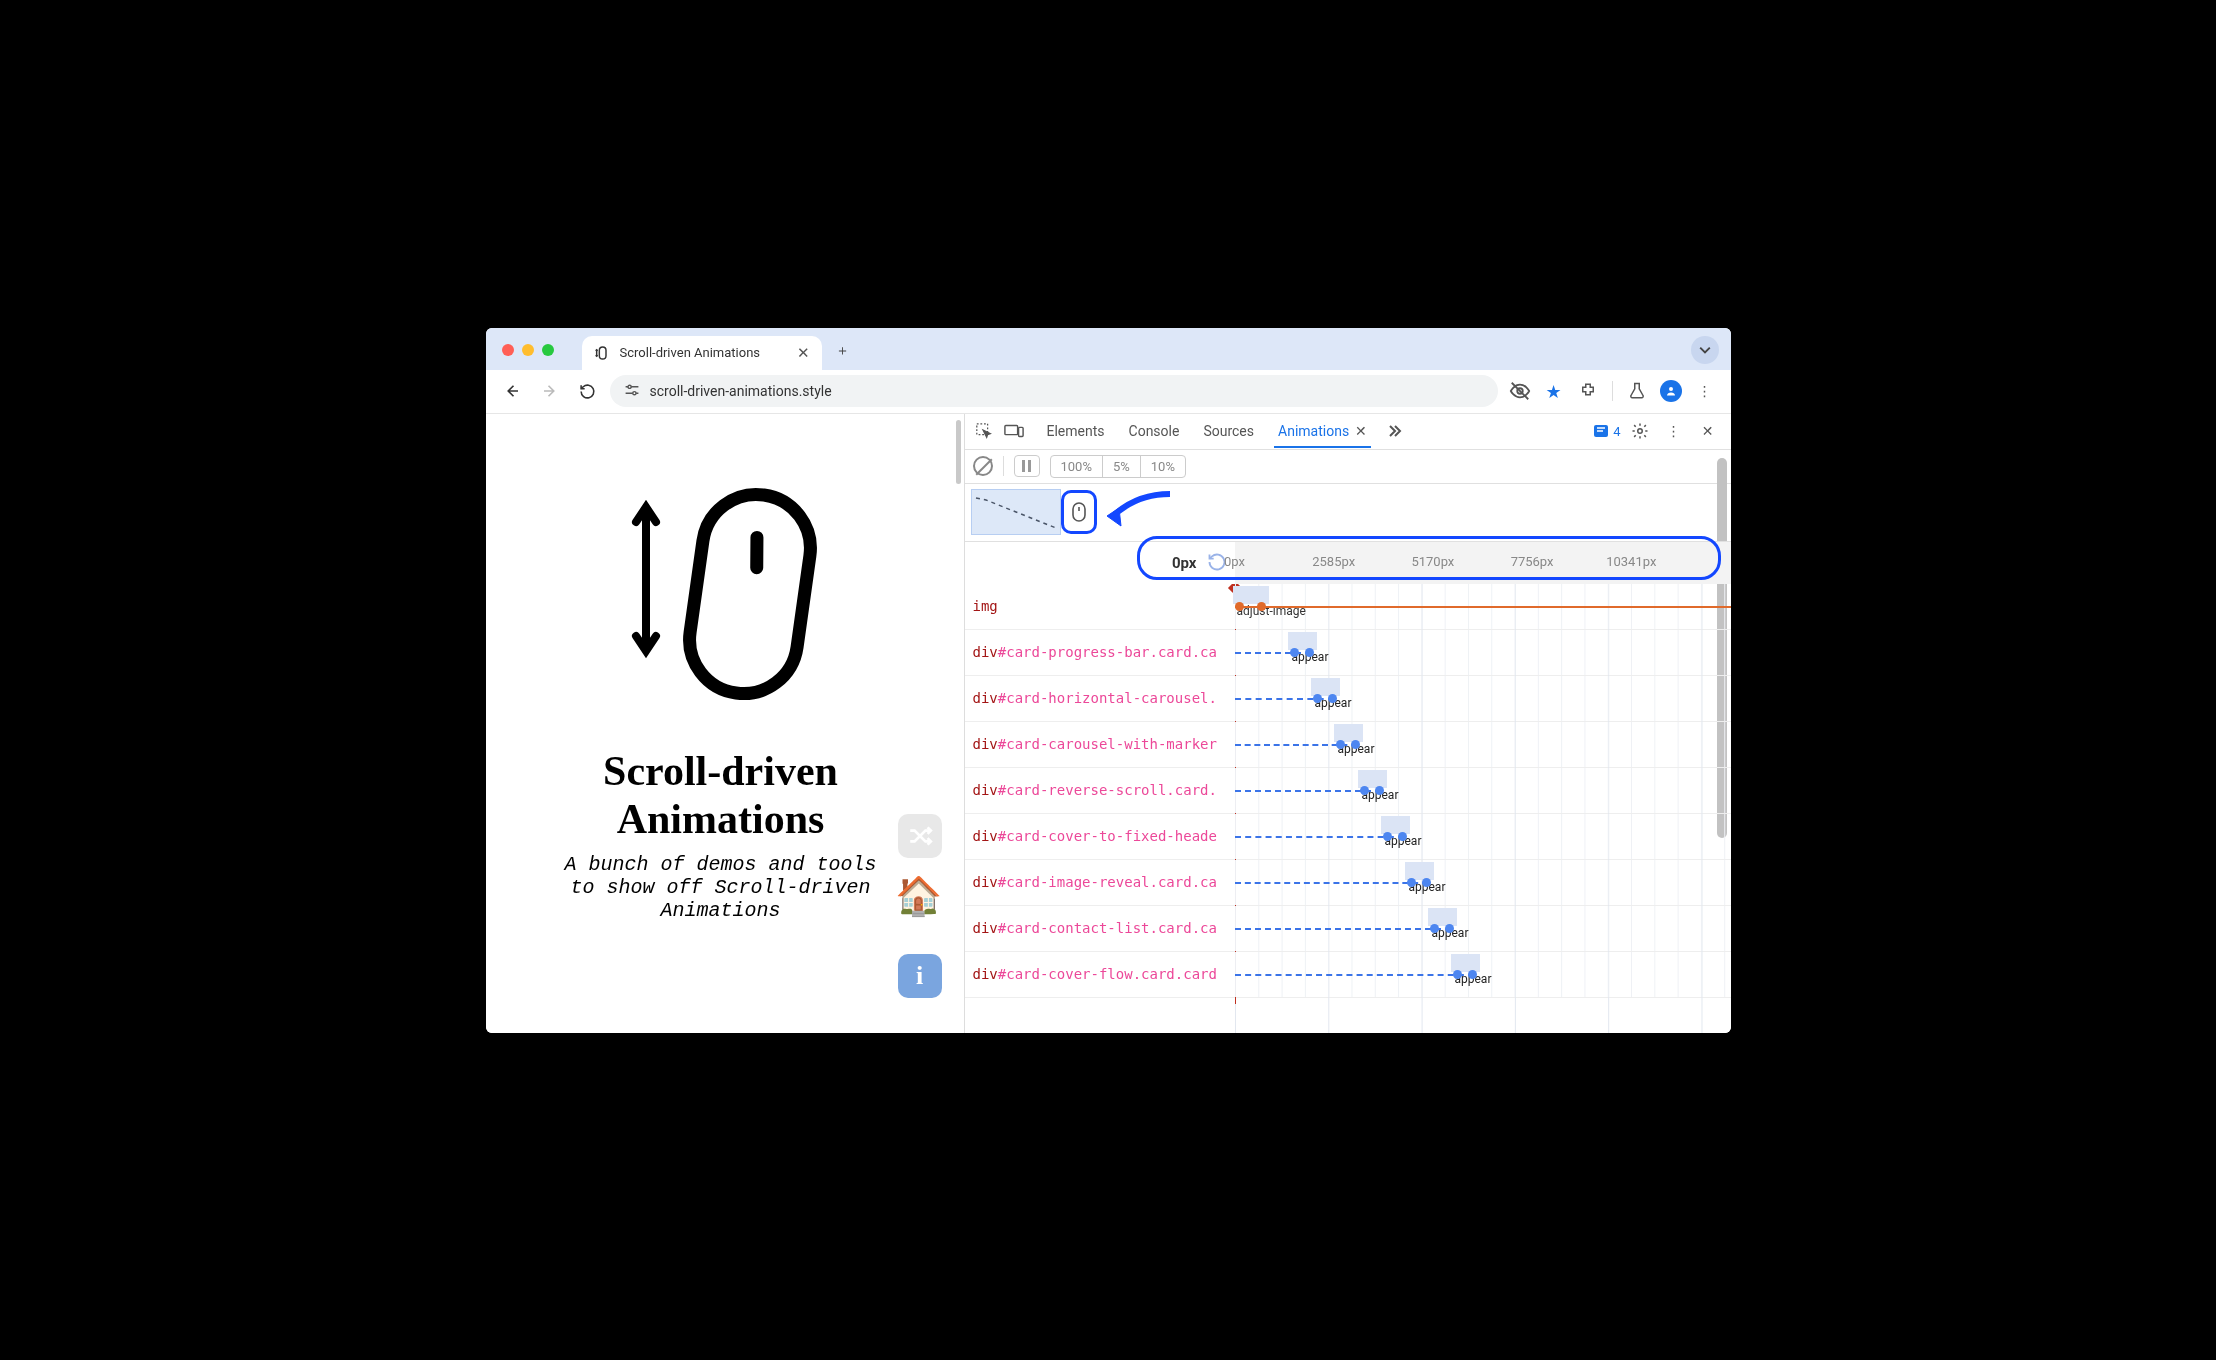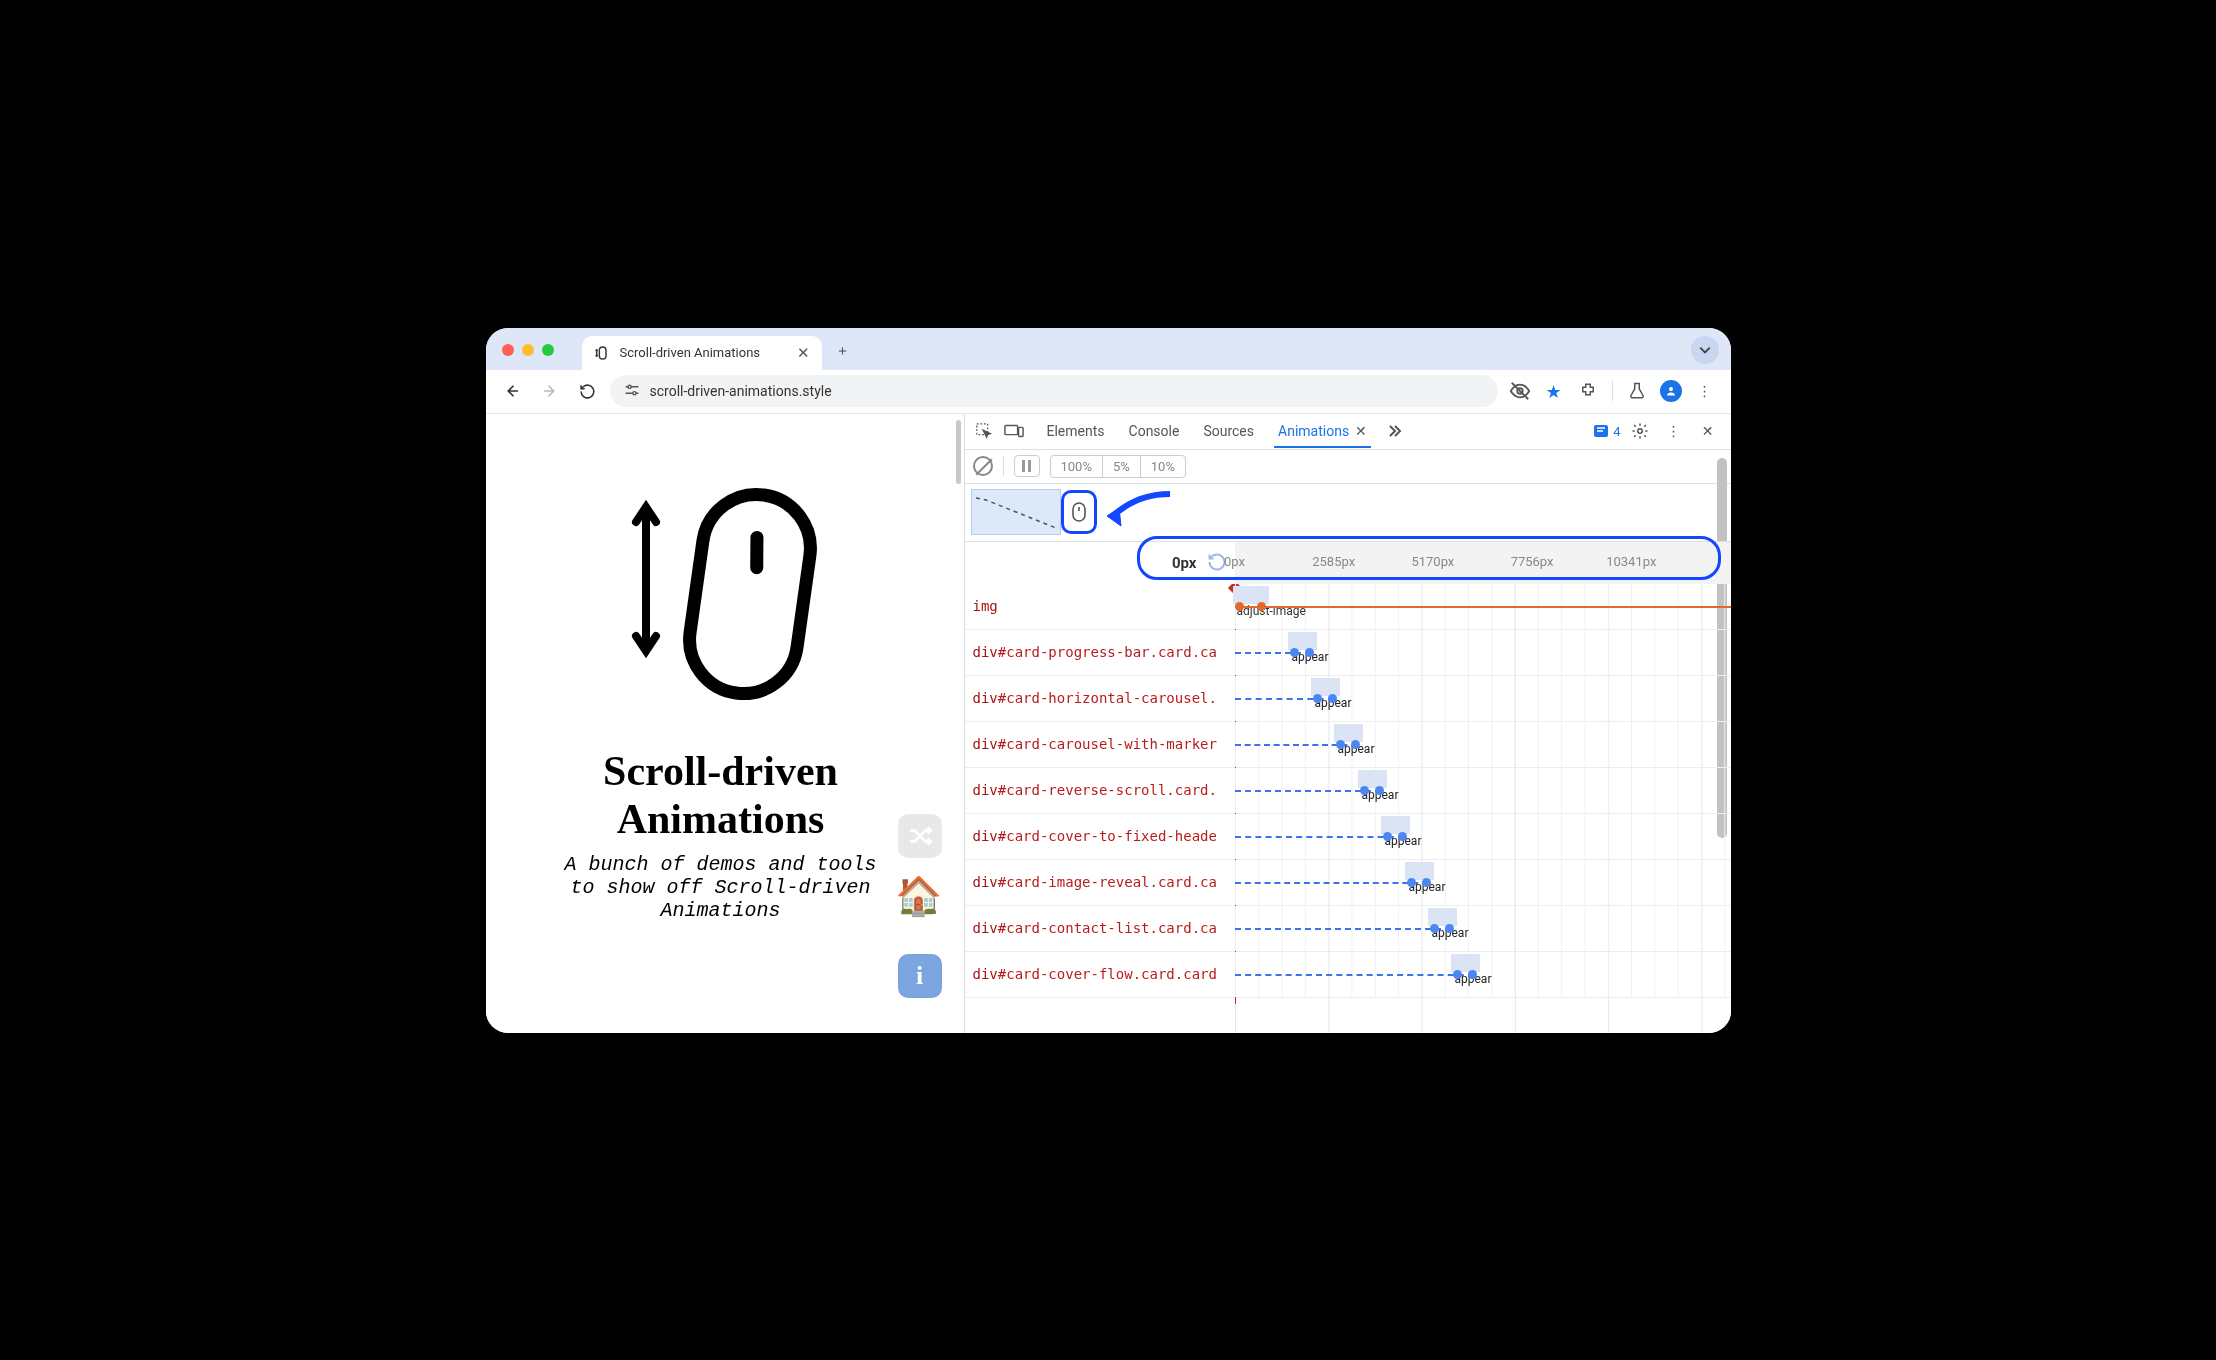--- a/index.html
+++ b/index.html
@@ -9,21 +9,21 @@
     font-family: -apple-system, BlinkMacSystemFont, "Segoe UI", Roboto, sans-serif;
     font-size: 14px;
     display: flex;
     align-items: center;
     justify-content: center;
   }
   .window {
     width: 1245px;
     height: 705px;
     background: #fff;
-    border-radius: 22px;
+    border-radius: 6px;
     overflow: hidden;
     box-shadow: 0 20px 60px rgba(0,0,0,0.5);
     display: flex;
     flex-direction: column;
     position: relative;
   }
   
   .tabstrip {
     height: 42px;
     background: #dde7f8;
@@ -184,21 +184,21 @@
   .tracks::-webkit-scrollbar{width:12px;}
   .track{
     height:46px; display:flex; border-bottom:1px solid #eee;
   }
   .track-label{
     width:270px; padding:6px 8px; font-family: ui-monospace, Menlo, Consolas, monospace;
     font-size:14px; white-space:nowrap; overflow:hidden;
     display:flex; align-items:center;
   }
   .track-label .tag{color:#a31515;}
-  .track-label .sel{color:#b91c1c;}
+  .track-label .sel{color:#ec4899;}
   .track-tl{ flex:1; position:relative;
     background-image: linear-gradient(to right, #eef1f5 1px, transparent 1px);
     background-size: 23.3px 100%;
   }
   .grid-overlay{
     position:absolute; left:270px; right:0; top:0; bottom:0;
     background-image: linear-gradient(to right, #e2e7ef 1px, transparent 1px);
     background-size: 93.3px 100%;
     pointer-events:none;
   }

